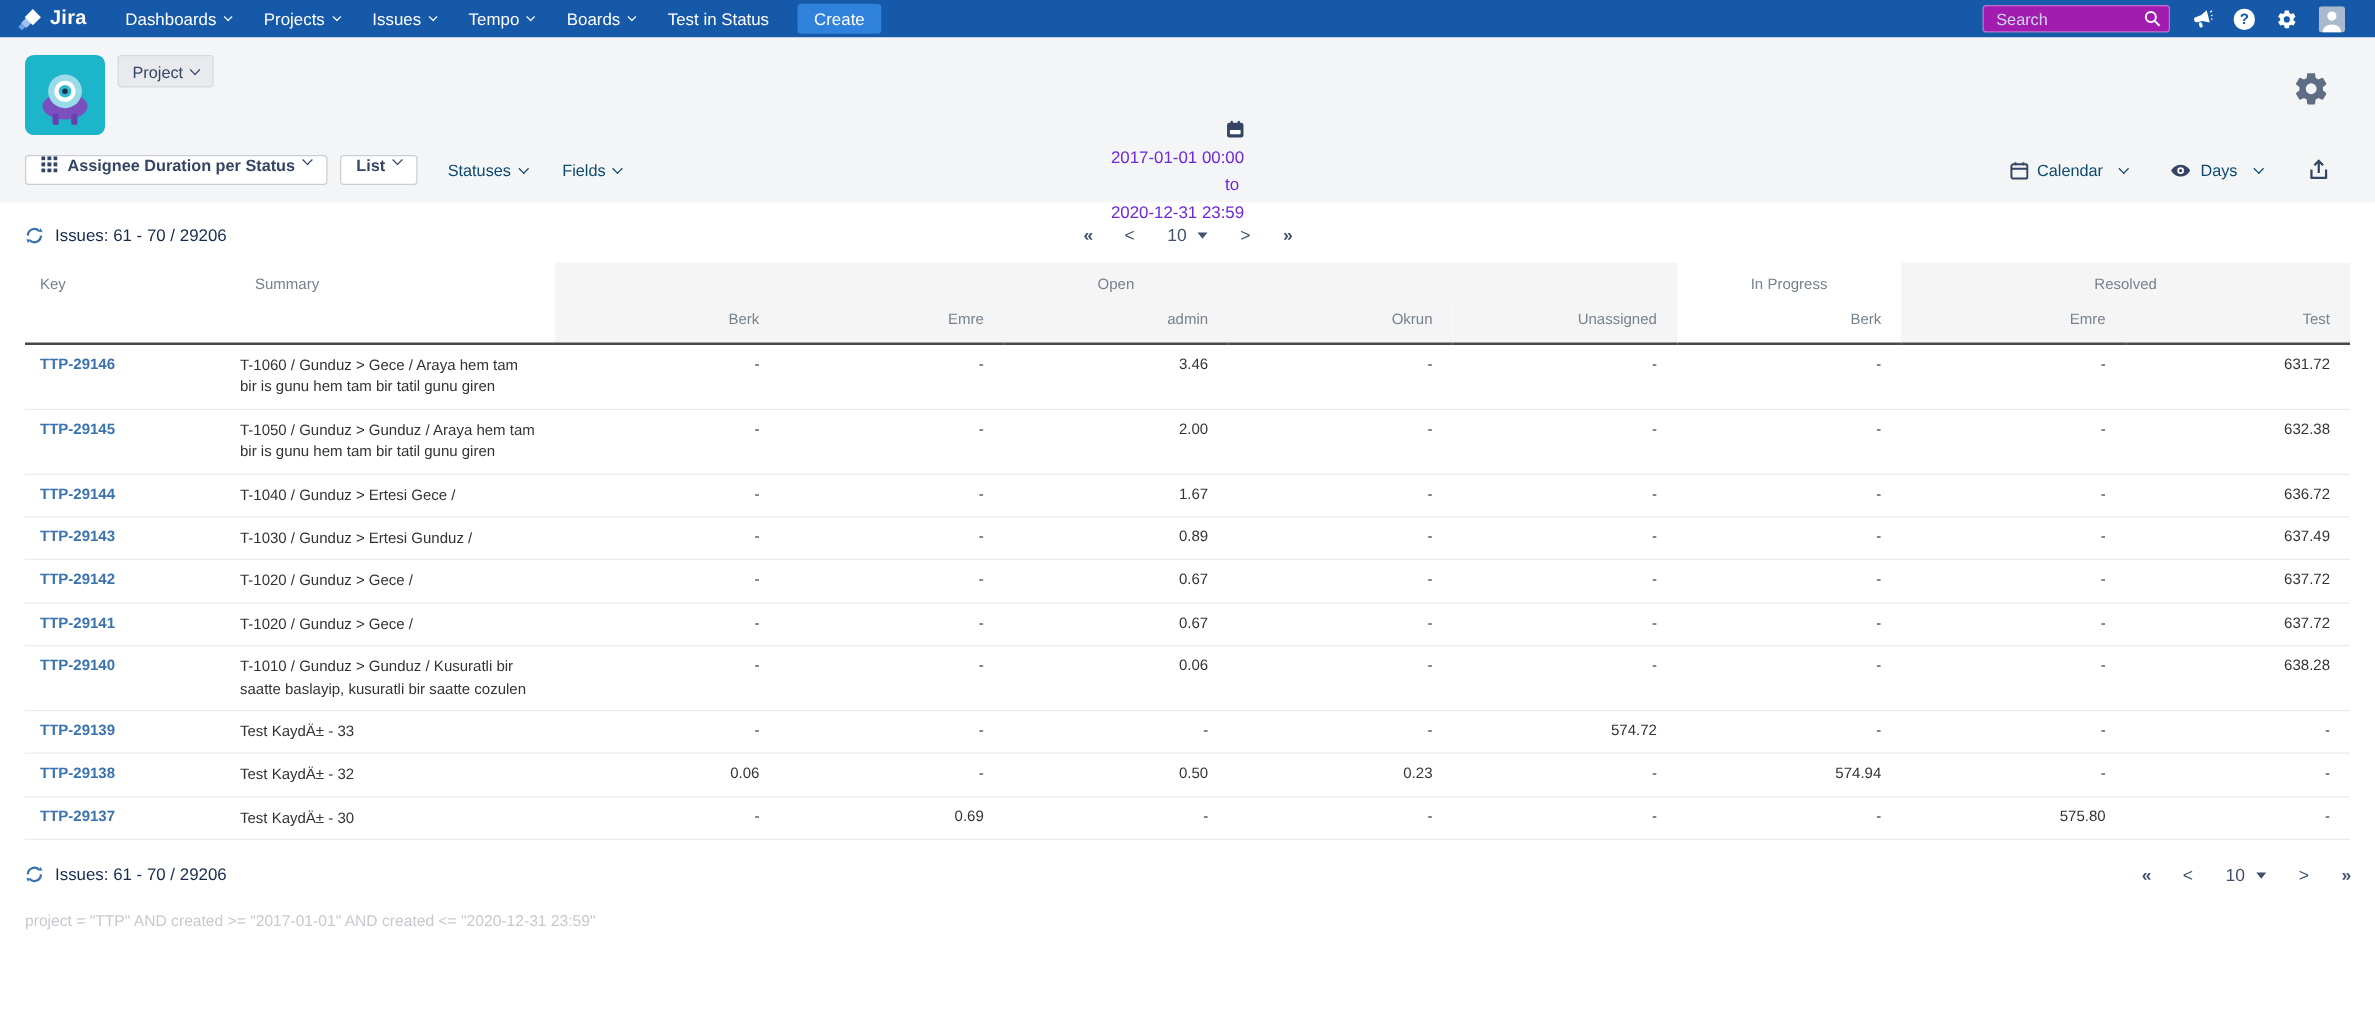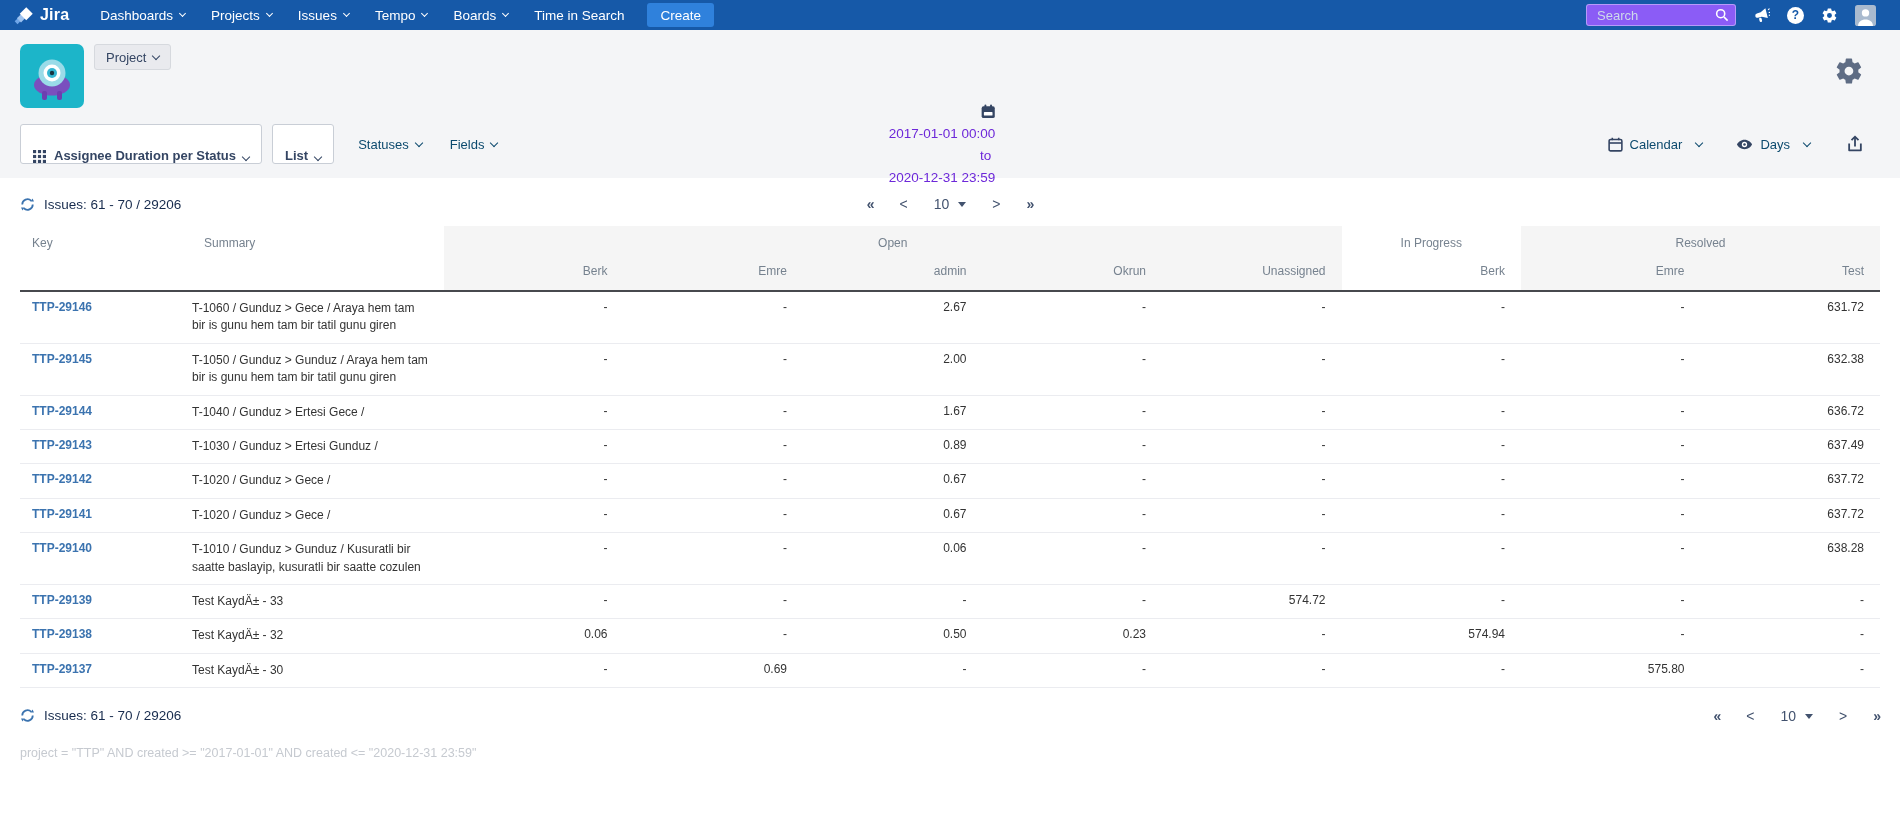--- a/index.html
+++ b/index.html
@@ -12,21 +12,21 @@
   .brand { display:flex; align-items:center; gap:5px; margin-right:18px; cursor:pointer; }
   .brand-text { font-size:16px; font-weight:bold; letter-spacing:.2px; }
   .nav-menu { display:flex; align-items:center; }
   .nav-item { display:flex; align-items:center; padding:0 13px; height:48px; cursor:pointer; white-space:nowrap; }
   .chev { display:inline-block; width:6px; height:6px; border-right:1.6px solid currentColor;
     border-bottom:1.6px solid currentColor; transform:rotate(45deg); margin-left:7px; margin-bottom:3px; }
   .chev.sm { width:5px; height:5px; }
   .create-btn { margin-left:10px; background:#2F81DC; color:#fff; border:none; border-radius:3px;
     font-size:13.5px; padding:4px 13px; height:24px; cursor:pointer; font-family:inherit; }
   .nav-right { margin-left:auto; display:flex; align-items:center; gap:17px; }
-  .searchbox { display:flex; align-items:center; background:#8b5cf6; border:1px solid rgba(255,255,255,.38);
+  .searchbox { display:flex; align-items:center; background:#a21caf; border:1px solid rgba(255,255,255,.38);
     border-radius:3px; height:22px; width:150px; padding:0 6px 0 8px; }
   .searchbox input { flex:1; background:transparent; border:none; outline:none; color:#fff;
     font-size:13px; width:100px; font-family:inherit; }
   .searchbox input::placeholder { color:#cdd9ea; }
   .help-badge { width:17px; height:17px; border-radius:50%; background:#fff; color:#1659A8;
     font-weight:bold; font-size:12px; line-height:17px; text-align:center; cursor:pointer; }
   .icon-btn { display:flex; align-items:center; cursor:pointer; }
 
   
   .topsection { background:#F4F5F7; padding:14px 36px 14px 20px; }
@@ -35,22 +35,22 @@
   .project-selects { display:flex; flex-direction:column; gap:7px; }
   .proj-btn { display:inline-flex; align-items:center; background:#E9EAEE; border:1px solid #D6D9DE;
     border-radius:3px; height:26px; padding:0 11px; font-size:13px; color:#344563; cursor:pointer; width:max-content; font-family:inherit; }
   .proj-select { display:flex; align-items:center; justify-content:space-between; background:#E4E6EA;
     border:1px solid #D0D3D9; border-radius:3px; height:26px; width:348px; padding:0 11px;
     font-size:13px; color:#344563; cursor:pointer; }
   .settings-gear { margin-left:auto; cursor:pointer; padding-top:12px; }
 
   
   .toolbar { position:relative; display:flex; align-items:center; margin-top:16px; }
-  .tb-btn { display:inline-flex; align-items:flex-end; background:#fff; border:1px solid #C9CED6;
-    border-radius:3px; height:40px; padding:0 12px; font-size:13px; color:#344563;
+  .tb-btn { display:inline-flex; align-items:flex-start; background:#fff; border:1px solid #C9CED6;
+    border-radius:3px; height:24px; padding:0 12px; font-size:13px; color:#344563;
     cursor:pointer; margin-right:10px; font-family:inherit; }
   .tb-btn.strong { font-weight:bold; }
   .tb-link { display:inline-flex; align-items:center; color:#0c4a6e; font-size:13px;
     padding:0 14px; cursor:pointer; white-space:nowrap; }
   .grid-icon { margin-right:8px; display:flex; }
   .date-range { position:absolute; left:50%; transform:translateX(-50%); display:flex;
     align-items:flex-end; gap:7px; color:#6d28d9; font-size:13.5px; cursor:pointer;flex-direction:column; }
   .date-range .to-word { padding:0 4px; }
   .tb-right { margin-left:auto; display:flex; align-items:center; gap:6px; }
   .tb-right .tb-link { gap:7px; }
@@ -116,21 +116,21 @@
       </div>
       <div class="nav-item">
         <span>Tempo</span>
         <span class="chev sm"></span>
       </div>
       <div class="nav-item">
         <span>Boards</span>
         <span class="chev sm"></span>
       </div>
       <div class="nav-item">
-        <span>Time in Search</span>
+        <span>Test in Status</span>
       </div>
     </div>
   <button class="create-btn">Create</button>
   <div class="nav-right">
     <div class="searchbox">
       <input placeholder="Search" style="">
       <svg width="14" height="14" viewBox="0 0 16 16">
         <circle cx="6.5" cy="6.5" r="4.6" fill="none" stroke="#fff" stroke-width="1.8"></circle>
         <line x1="10.2" y1="10.2" x2="14.4" y2="14.4" stroke="#fff" stroke-width="1.8"></line>
       </svg>
@@ -319,21 +319,21 @@
           <th class="th-col shaded">Emre</th>
           <th class="th-col shaded">Test</th>
         </tr>
       </thead>
     <tbody>
         <tr>
           <td class="td-key"><a href="#">TTP-29146</a></td>
           <td class="td-summary">T-1060 / Gunduz &gt; Gece / Araya hem tam bir is gunu hem tam bir tatil gunu giren</td>
           <td class="td-num">-</td>
           <td class="td-num">-</td>
-          <td class="td-num">2.67</td>
+          <td class="td-num">3.46</td>
           <td class="td-num">-</td>
           <td class="td-num">-</td>
           <td class="td-num">-</td>
           <td class="td-num">-</td>
           <td class="td-num">631.72</td>
         </tr>
         <tr>
           <td class="td-key"><a href="#">TTP-29145</a></td>
           <td class="td-summary">T-1050 / Gunduz &gt; Gunduz / Araya hem tam bir is gunu hem tam bir tatil gunu giren</td>
           <td class="td-num">-</td>

